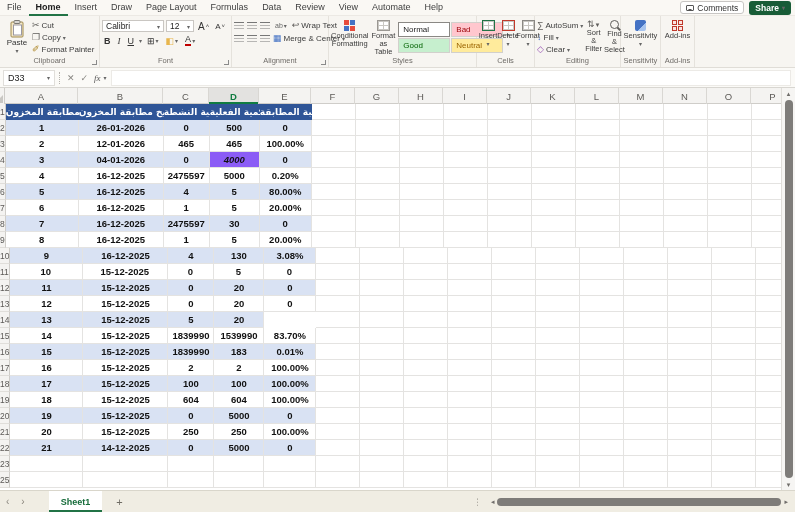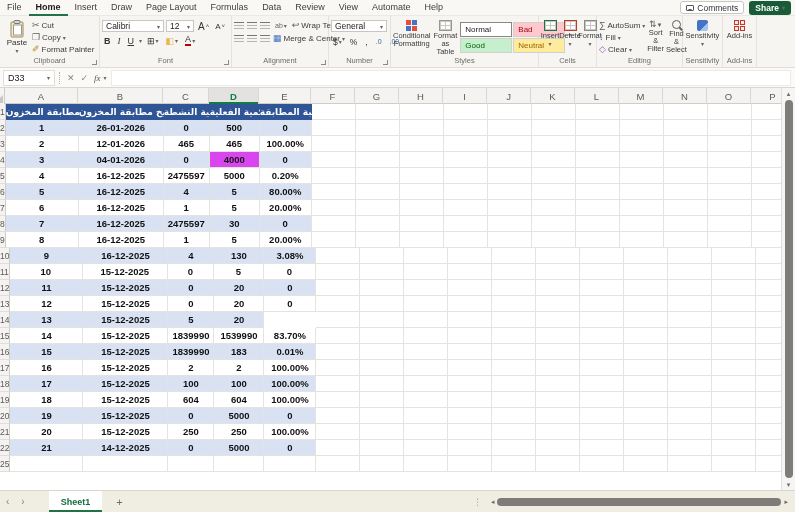--- a/index.html
+++ b/index.html
@@ -203,40 +203,20 @@
             <span class="g-ic" style="color:#4472c4">▦</span>
             <span>Merge &amp; Center</span>
             <span class="caret">▾</span>
           </span>
       </div>
     </div>
     <div class="rgroup-label">Alignment</div>
     <span class="launcher"></span>
   </div>
 
-  <div class="rgroup" style="width:62px">
-    <div class="rgroup-body" style="flex-direction:column; gap:3px; padding-top:2px;">
-      <div class="combo" style="width:56px">
-          <span>General</span>
-          <span class="caret">▾</span>
-        </div>
-      <div class="fmt-row" style="gap:4px; font-size:8.5px;">
-        <span class="fbtn">
-            <span>$</span>
-            <span class="caret">▾</span>
-          </span>
-        <span class="fbtn">%</span>
-        <span class="fbtn">,</span>
-        <span class="fbtn" style="font-size:7px;color:#2e6da4">.0</span>
-        <span class="fbtn" style="font-size:7px;color:#2e6da4">.00</span>
-      </div>
-    </div>
-    <div class="rgroup-label">Number</div>
-    <span class="launcher"></span>
-  </div>
 
   <div class="rgroup" style="width:148px">
     <div class="rgroup-body" style="gap:3px;">
       <div class="vbtn">
         <span style="display:grid;grid-template-columns:5px 5px;gap:1px;margin-bottom:1px;">
             <i style="background:#e74c3c;height:5px"></i>
             <i style="background:#4472c4;height:5px"></i>
             <i style="background:#4472c4;height:5px"></i>
             <i style="background:#e74c3c;height:5px"></i>
           </span>
@@ -435,21 +415,21 @@
         <div class="cell" style="width: 44px; flex: 0 0 44px;"></div>
         <div class="cell" style="width: 44px; flex: 0 0 44px;"></div>
         <div class="cell" style="width: 44px; flex: 0 0 44px;"></div>
         <div class="cell" style="width: 44px; flex: 0 0 44px;"></div>
       </div>
       <div class="grow">
         <div class="rowhead">4</div>
         <div class="cell" style="width: 73px; flex: 0 0 73px; background: rgb(217, 226, 243);">3</div>
         <div class="cell" style="width: 85px; flex: 0 0 85px; background: rgb(217, 226, 243);">04-01-2026</div>
         <div class="cell" style="width: 46px; flex: 0 0 46px; background: rgb(217, 226, 243);">0</div>
-        <div class="cell" style="width: 50px; flex: 0 0 50px; background: #d946ef;">4000</div>
+        <div class="cell" style="width: 50px; flex: 0 0 50px; background: #8b5cf6; font-style: italic;">4000</div>
         <div class="cell" style="width: 52px; flex: 0 0 52px; background: rgb(217, 226, 243);">0</div>
         <div class="cell" style="width: 44px; flex: 0 0 44px;"></div>
         <div class="cell" style="width: 44px; flex: 0 0 44px;"></div>
         <div class="cell" style="width: 44px; flex: 0 0 44px;"></div>
         <div class="cell" style="width: 44px; flex: 0 0 44px;"></div>
         <div class="cell" style="width: 44px; flex: 0 0 44px;"></div>
         <div class="cell" style="width: 44px; flex: 0 0 44px;"></div>
         <div class="cell" style="width: 44px; flex: 0 0 44px;"></div>
         <div class="cell" style="width: 44px; flex: 0 0 44px;"></div>
         <div class="cell" style="width: 44px; flex: 0 0 44px;"></div>
@@ -779,20 +759,39 @@
         <div class="cell" style="width: 44px; flex: 0 0 44px;"></div>
         <div class="cell" style="width: 44px; flex: 0 0 44px;"></div>
       </div>
       <div class="grow">
         <div class="rowhead">22</div>
         <div class="cell" style="width: 73px; flex: 0 0 73px; background: rgb(217, 226, 243);">21</div>
         <div class="cell" style="width: 85px; flex: 0 0 85px; background: rgb(217, 226, 243);">14-12-2025</div>
         <div class="cell" style="width: 46px; flex: 0 0 46px; background: rgb(217, 226, 243);">0</div>
         <div class="cell" style="width: 50px; flex: 0 0 50px; background: rgb(217, 226, 243);">5000</div>
         <div class="cell" style="width: 52px; flex: 0 0 52px; background: rgb(217, 226, 243);">0</div>
+        <div class="cell" style="width: 44px; flex: 0 0 44px;"></div>
+        <div class="cell" style="width: 44px; flex: 0 0 44px;"></div>
+        <div class="cell" style="width: 44px; flex: 0 0 44px;"></div>
+        <div class="cell" style="width: 44px; flex: 0 0 44px;"></div>
+        <div class="cell" style="width: 44px; flex: 0 0 44px;"></div>
+        <div class="cell" style="width: 44px; flex: 0 0 44px;"></div>
+        <div class="cell" style="width: 44px; flex: 0 0 44px;"></div>
+        <div class="cell" style="width: 44px; flex: 0 0 44px;"></div>
+        <div class="cell" style="width: 44px; flex: 0 0 44px;"></div>
+        <div class="cell" style="width: 44px; flex: 0 0 44px;"></div>
+        <div class="cell" style="width: 44px; flex: 0 0 44px;"></div>
+      </div>
+      <div class="grow">
+        <div class="rowhead">23</div>
+        <div class="cell" style="width: 73px; flex: 0 0 73px;"></div>
+        <div class="cell" style="width: 85px; flex: 0 0 85px;"></div>
+        <div class="cell" style="width: 46px; flex: 0 0 46px;"></div>
+        <div class="cell" style="width: 50px; flex: 0 0 50px;"></div>
+        <div class="cell" style="width: 52px; flex: 0 0 52px;"></div>
         <div class="cell" style="width: 44px; flex: 0 0 44px;"></div>
         <div class="cell" style="width: 44px; flex: 0 0 44px;"></div>
         <div class="cell" style="width: 44px; flex: 0 0 44px;"></div>
         <div class="cell" style="width: 44px; flex: 0 0 44px;"></div>
         <div class="cell" style="width: 44px; flex: 0 0 44px;"></div>
         <div class="cell" style="width: 44px; flex: 0 0 44px;"></div>
         <div class="cell" style="width: 44px; flex: 0 0 44px;"></div>
         <div class="cell" style="width: 44px; flex: 0 0 44px;"></div>
         <div class="cell" style="width: 44px; flex: 0 0 44px;"></div>
         <div class="cell" style="width: 44px; flex: 0 0 44px;"></div>

